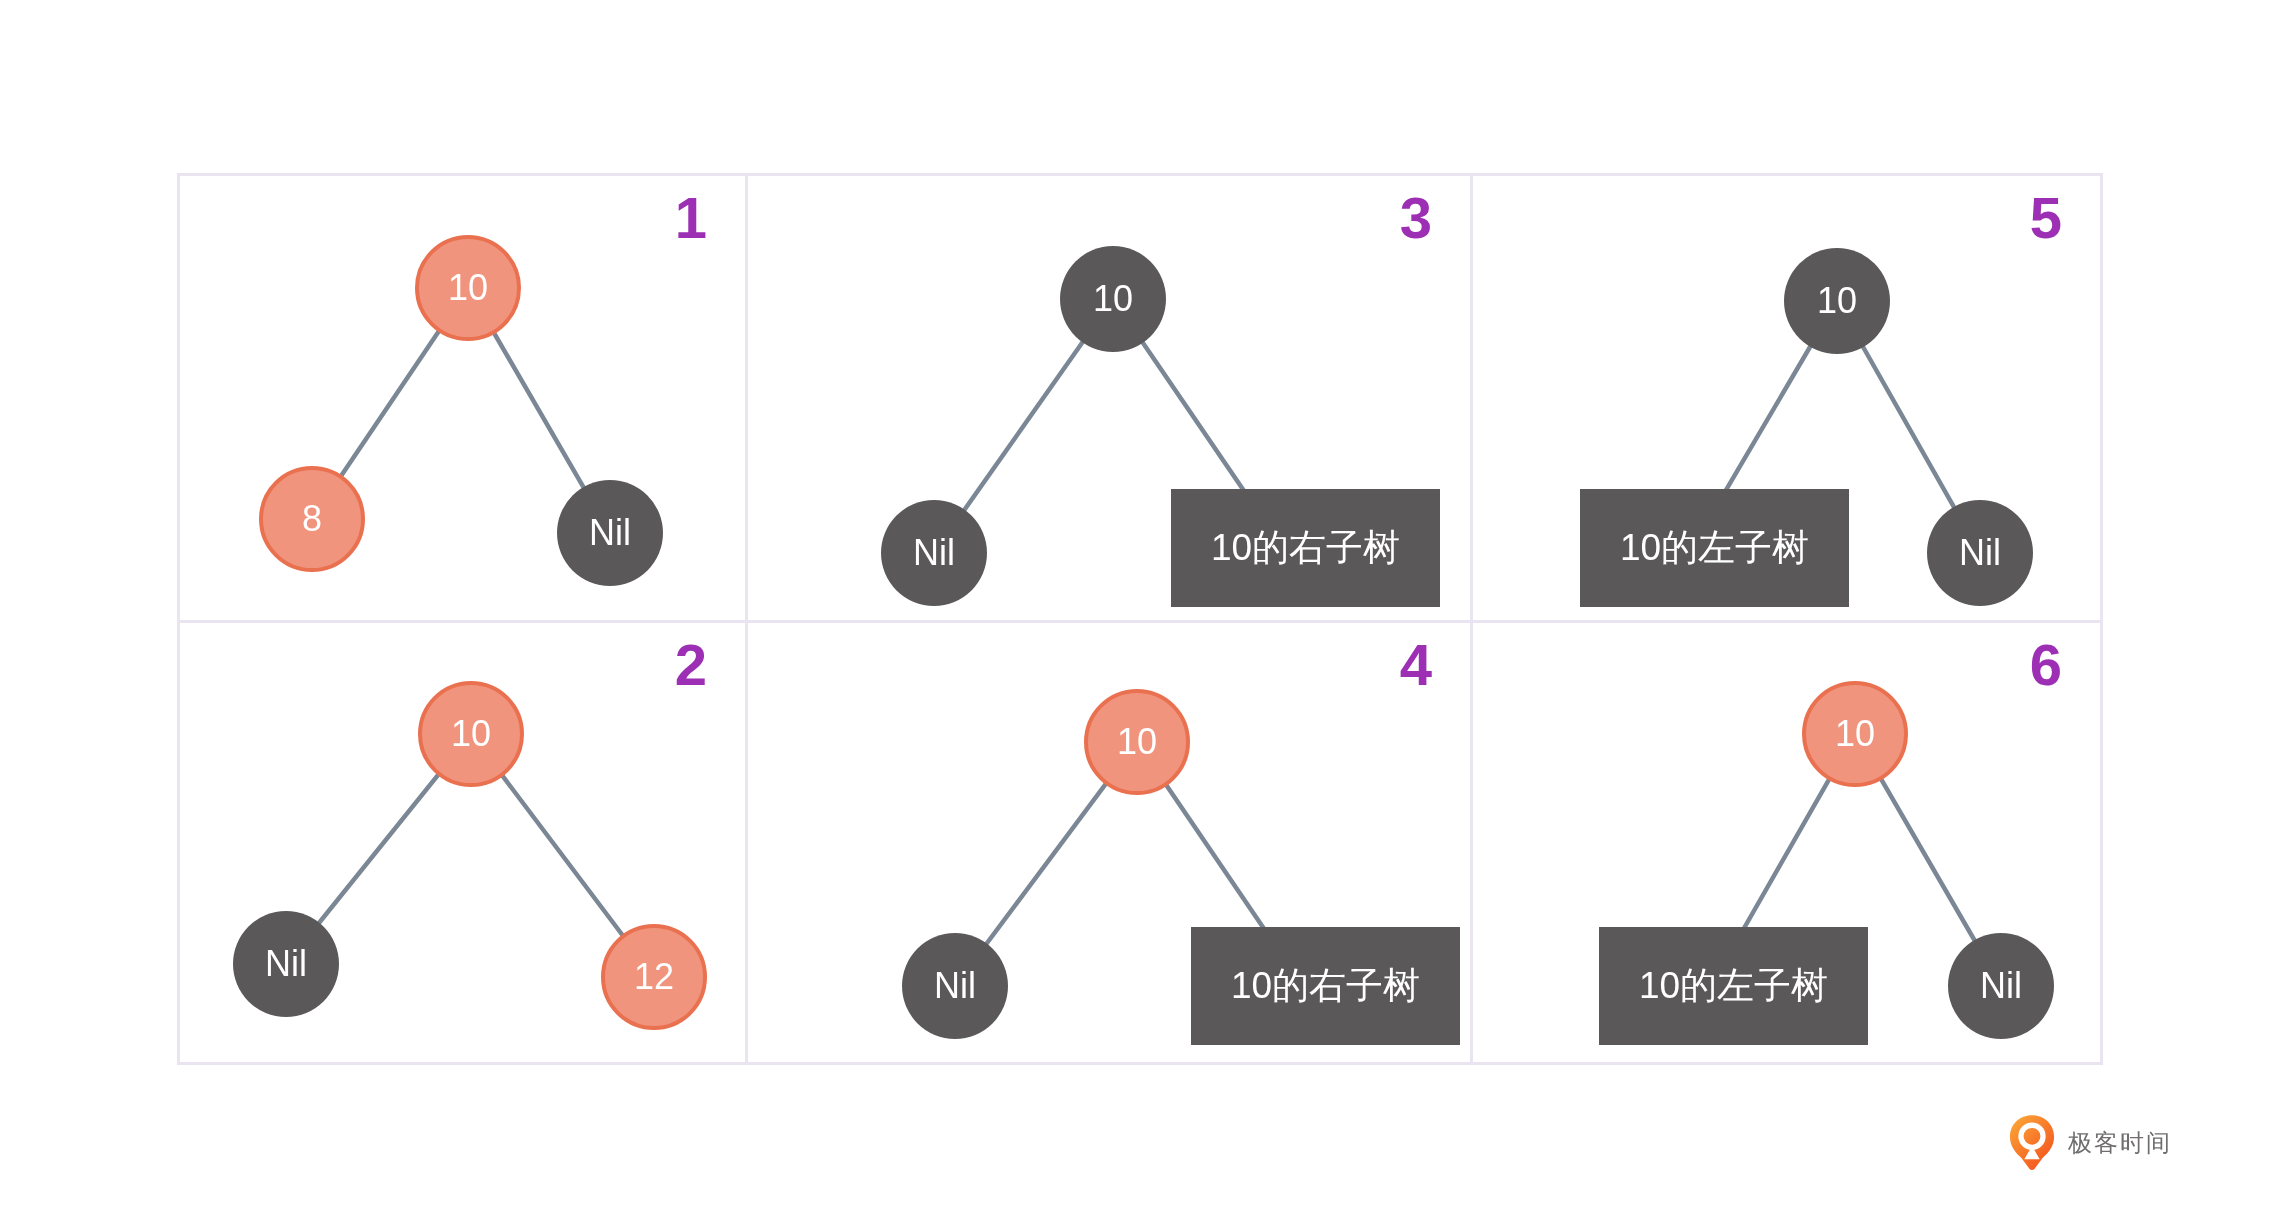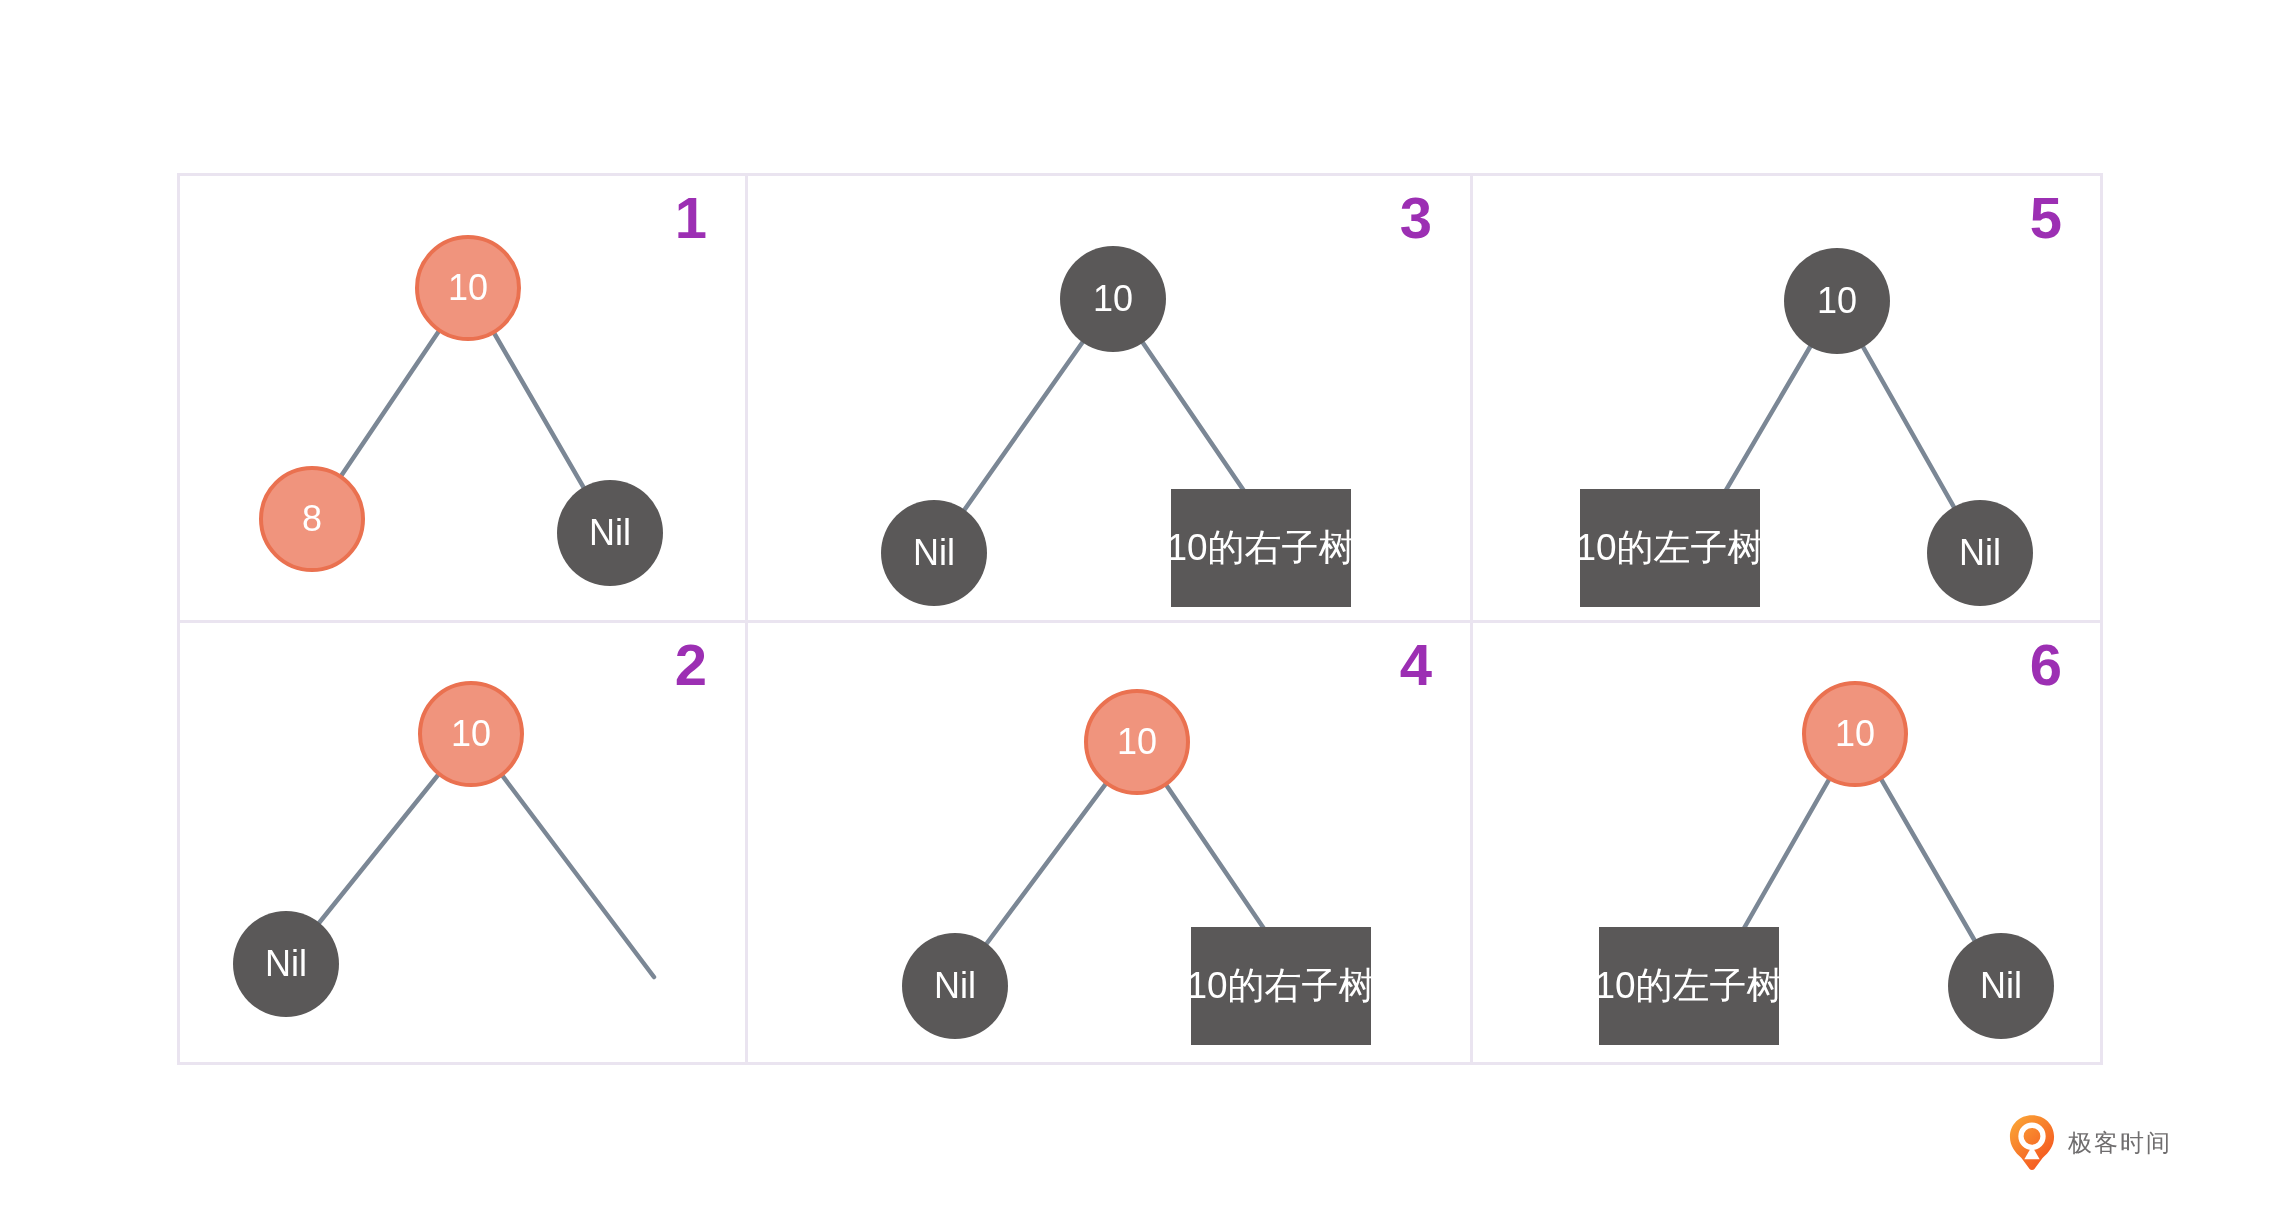--- a/index.html
+++ b/index.html
@@ -29,21 +29,21 @@
   }
   .edges{position:absolute;left:0;top:0;}
   .edge{stroke:var(--edge);stroke-width:4.5;stroke-linecap:round;}
   .node{
     position:absolute;display:flex;align-items:center;justify-content:center;
     color:var(--node-text);box-sizing:border-box;
   }
   .circle{width:106px;height:106px;border-radius:50%;font-size:36px;font-weight:500;}
   .accent{background:var(--accent);border:4px solid var(--accent-border);}
   .dark{background:var(--node-dark);}
-  .rect{width:180px;height:118px;background:var(--node-dark);font-size:37px;font-weight:500;white-space:nowrap;}
+  .rect{width:269px;height:118px;background:var(--node-dark);font-size:37px;font-weight:500;white-space:nowrap;}
   
   .p1 .n-root{left:235px;top:59px;}  .p1 .n-left{left:79px;top:290px;}   .p1 .n-right{left:377px;top:304px;}
   .p3 .n-root{left:312px;top:70px;}  .p3 .n-left{left:133px;top:324px;}  .p3 .n-right{left:423px;top:313px;}
   .p5 .n-root{left:311px;top:72px;}  .p5 .n-left{left:107px;top:313px;}  .p5 .n-right{left:454px;top:324px;}
   .p2 .n-root{left:238px;top:58px;}  .p2 .n-left{left:53px;top:288px;}   .p2 .n-right{left:421px;top:301px;}
   .p4 .n-root{left:336px;top:66px;}  .p4 .n-left{left:154px;top:310px;}  .p4 .n-right{left:443px;top:304px;}
   .p6 .n-root{left:329px;top:58px;}  .p6 .n-left{left:126px;top:304px;}  .p6 .n-right{left:475px;top:310px;}
   .logo{
     position:absolute;left:2008px;top:1114px;display:flex;align-items:center;gap:12px;
   }
@@ -88,20 +88,21 @@
     <div class="panel-number">5</div>
   </section>
 
   <section class="panel p2">
     <svg class="edges" width="565" height="439">
       <line class="edge" x1="291" y1="111" x2="106" y2="341"></line>
       <line class="edge" x1="291" y1="111" x2="474" y2="354"></line>
     </svg>
     <div class="node circle accent n-root">10</div>
     <div class="node circle dark n-left">Nil</div>
+    <div class="node circle accent n-right">12</div>
     <div class="panel-number">2</div>
   </section>
 
   <section class="panel p4">
     <svg class="edges" width="722" height="439">
       <line class="edge" x1="389" y1="119" x2="207" y2="363"></line>
       <line class="edge" x1="389" y1="119" x2="555" y2="363"></line>
     </svg>
     <div class="node circle accent n-root">10</div>
     <div class="node circle dark n-left">Nil</div>

